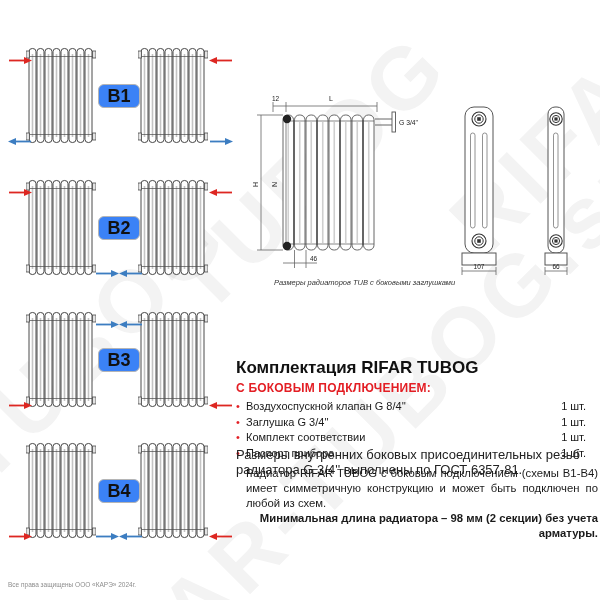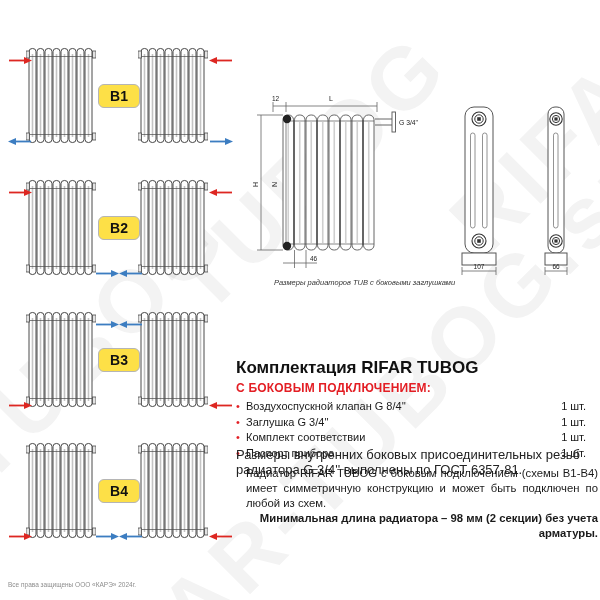--- a/index.html
+++ b/index.html
@@ -7,23 +7,23 @@
        font-family:"Liberation Sans", sans-serif;color:#1a1a1a;}
   .wm{position:absolute;font-weight:bold;font-size:88px;letter-spacing:6px;
       color:rgba(20,20,20,0.05);white-space:nowrap;transform:rotate(-45deg);
       transform-origin:0 0;pointer-events:none;}
   .page-title{position:absolute;top:8px;right:12px;text-align:right;
       font-weight:bold;font-size:21px;line-height:1.0;letter-spacing:0.2px;color:#111;}
   .scheme{position:absolute;left:6px;width:235px;height:97px;}
   .rad{position:absolute;top:0;width:70px;height:97px;}
   .rad-left{left:20px;} .rad-right{left:132px;}
   .scheme-label{position:absolute;left:92px;top:37px;width:40px;height:22px;
-      border:1px solid #b5b5b5;border-radius:6px;background:#fde047;
+      border:1px solid #b5b5b5;border-radius:6px;background:#3b82f6;
       display:flex;align-items:center;justify-content:center;
-      font-weight:bold;font-size:14px;color:#111;}
+      font-weight:bold;font-size:18px;color:#111;}
   .arrow{position:absolute;width:24px;height:9px;}
   .tech{position:absolute;}
   .caption{position:absolute;left:274px;top:278px;width:230px;
       font-style:italic;font-size:7.5px;color:#333;}
   .pkg{position:absolute;left:236px;top:358px;width:350px;}
   .pkg-h1{font-weight:bold;font-size:17px;color:#111;}
   .pkg-h2{font-weight:bold;font-size:12px;margin-top:3px;letter-spacing:0.2px;}
   .pkg-list{margin-top:5px;}
   .pkg-row{display:flex;align-items:baseline;font-size:11px;margin-bottom:3.6px;}
   .bullet{width:10px;font-size:11px;flex:0 0 10px;}

